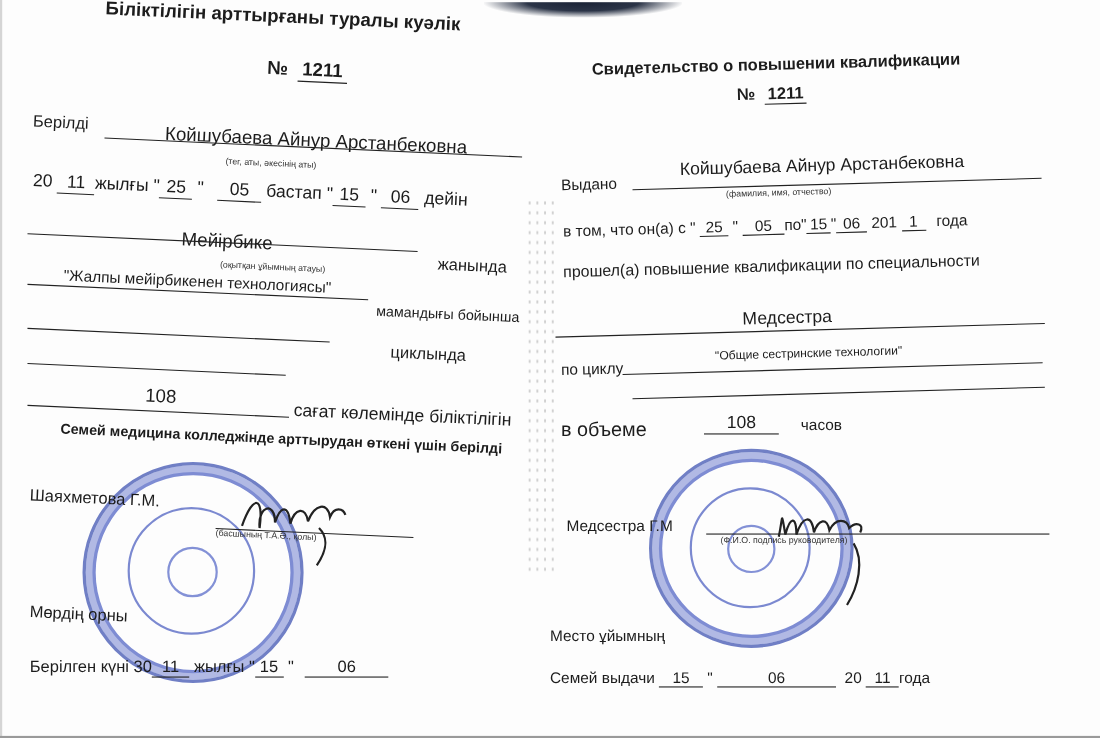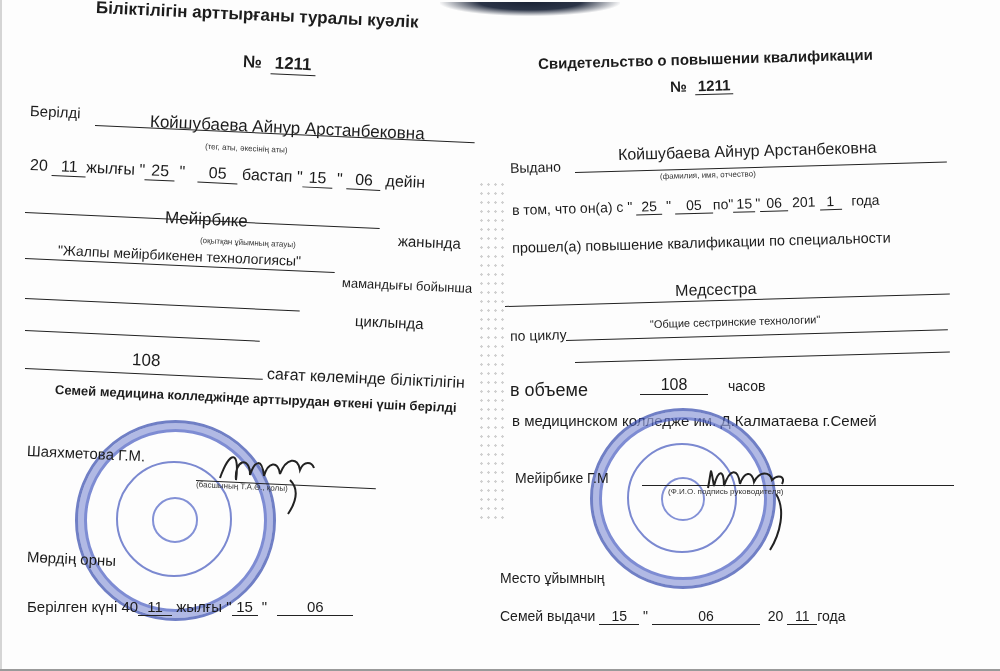--- a/index.html
+++ b/index.html
@@ -93,21 +93,21 @@
   <div class="t rot-l" style="left:27px; top:442px; font-size:15px;">Шаяхметова Г.М.</div>
   <div class="line rot-l" style="left:196px; top:480px; width:180px;"></div>
   <div class="t small rot-l" style="left:196px; top:480px;">(басшының Т.А.Ә., қолы)</div>
   <svg class="sig" style="left:200px; top:440px;" width="140" height="80">
     <path d="M20 38 C30 10, 40 10, 36 40 C34 20, 50 15, 50 35 C55 20, 62 18, 64 36 C68 22, 78 20, 80 34 C86 18, 98 16, 100 30 C104 20, 112 22, 114 28 M90 40 C100 50, 96 62, 88 74" stroke="#222" stroke-width="2" fill="none"></path>
   </svg>
 
   <div class="t rot-l" style="left:27px; top:548px; font-size:15px;">Мөрдің орны</div>
 
   <div class="t" style="left:27px; top:598px; font-size:15px;">
-    <span>Берілген күні 40</span><span style="display:inline-block; border-bottom:1.5px solid #222; width:34px; text-align:center;">11</span>
+    <span>Берілген күні 30</span><span style="display:inline-block; border-bottom:1.5px solid #222; width:34px; text-align:center;">11</span>
     <span>жылғы "</span><span style="display:inline-block; border-bottom:1.5px solid #222; width:26px; text-align:center;">15</span>
     <span>"</span>
     <span style="display:inline-block; border-bottom:1.5px solid #222; width:76px; text-align:center; margin-left:6px;">06</span>
   </div>
 </div>
 
 <div class="page right">
   <div class="t bold rot-r" style="left:48px; top:55px; font-size:15px;">Свидетельство о повышении квалификации</div>
 
   <div class="t bold rot-r" style="left:180px; top:78px; font-size:15px;">
@@ -137,30 +137,29 @@
 
   <div class="t rot-r" style="left:20px; top:328px; font-size:14px;">по циклу</div>
   <div class="t rot-r" style="left:160px; top:318px; font-size:11px;">"Общие сестринские технологии"</div>
   <div class="line rot-r" style="left:76px; top:340px; width:382px;"></div>
   <div class="line rot-r" style="left:85px; top:362px; width:375px;"></div>
 
   <div class="t" style="left:20px; top:380px; font-size:18px;">в объеме</div>
   <div class="fill" style="left:150px; top:376px; width:68px; border-bottom:1.5px solid #222;">108</div>
   <div class="t" style="left:238px; top:378px; font-size:14px;">часов</div>
 
-  <div class="t" style="left:22px; top:412px; font-size:15px;">в медицинском колледже им. Д.Калматаева г.Семей</div>
 
   <div class="stamp" style="left:100px; top:408px; width:180px; height:175px;">
     <div class="inner" style="left:34px; top:32px; width:106px; height:106px;"></div>
     <div class="emblem" style="left:68px; top:66px; width:40px; height:40px;"></div>
   </div>
 
-  <div class="t" style="left:25px; top:470px; font-size:14px;">Мейірбике Г.М</div>
+  <div class="t" style="left:25px; top:470px; font-size:14px;">Медсестра Г.М</div>
   <div class="line" style="left:152px; top:485px; width:312px;"></div>
-  <div class="t small" style="left:165px; top:487px;margin-left:13px;">(Ф.И.О. подпись руководителя)</div>
+  <div class="t small" style="left:165px; top:487px;">(Ф.И.О. подпись руководителя)</div>
   <svg class="sig" style="left:200px; top:450px;" width="110" height="110">
     <path d="M18 38 C22 18, 20 14, 24 36 C28 20, 34 18, 34 36 C40 18, 48 18, 50 34 C54 22, 62 20, 64 32 C70 20, 80 22, 82 30 C88 24, 96 26, 92 34 M86 44 C96 60, 90 84, 80 100" stroke="#222" stroke-width="2" fill="none"></path>
   </svg>
 
   <div class="t" style="left:10px; top:570px; font-size:14px;">Место ұйымның</div>
 
   <div class="t" style="left:10px; top:608px; font-size:14px;">
     <span>Семей выдачи</span>
     <span style="display:inline-block; border-bottom:1.5px solid #222; width:40px; text-align:center;">15</span>
     <span>"</span>

